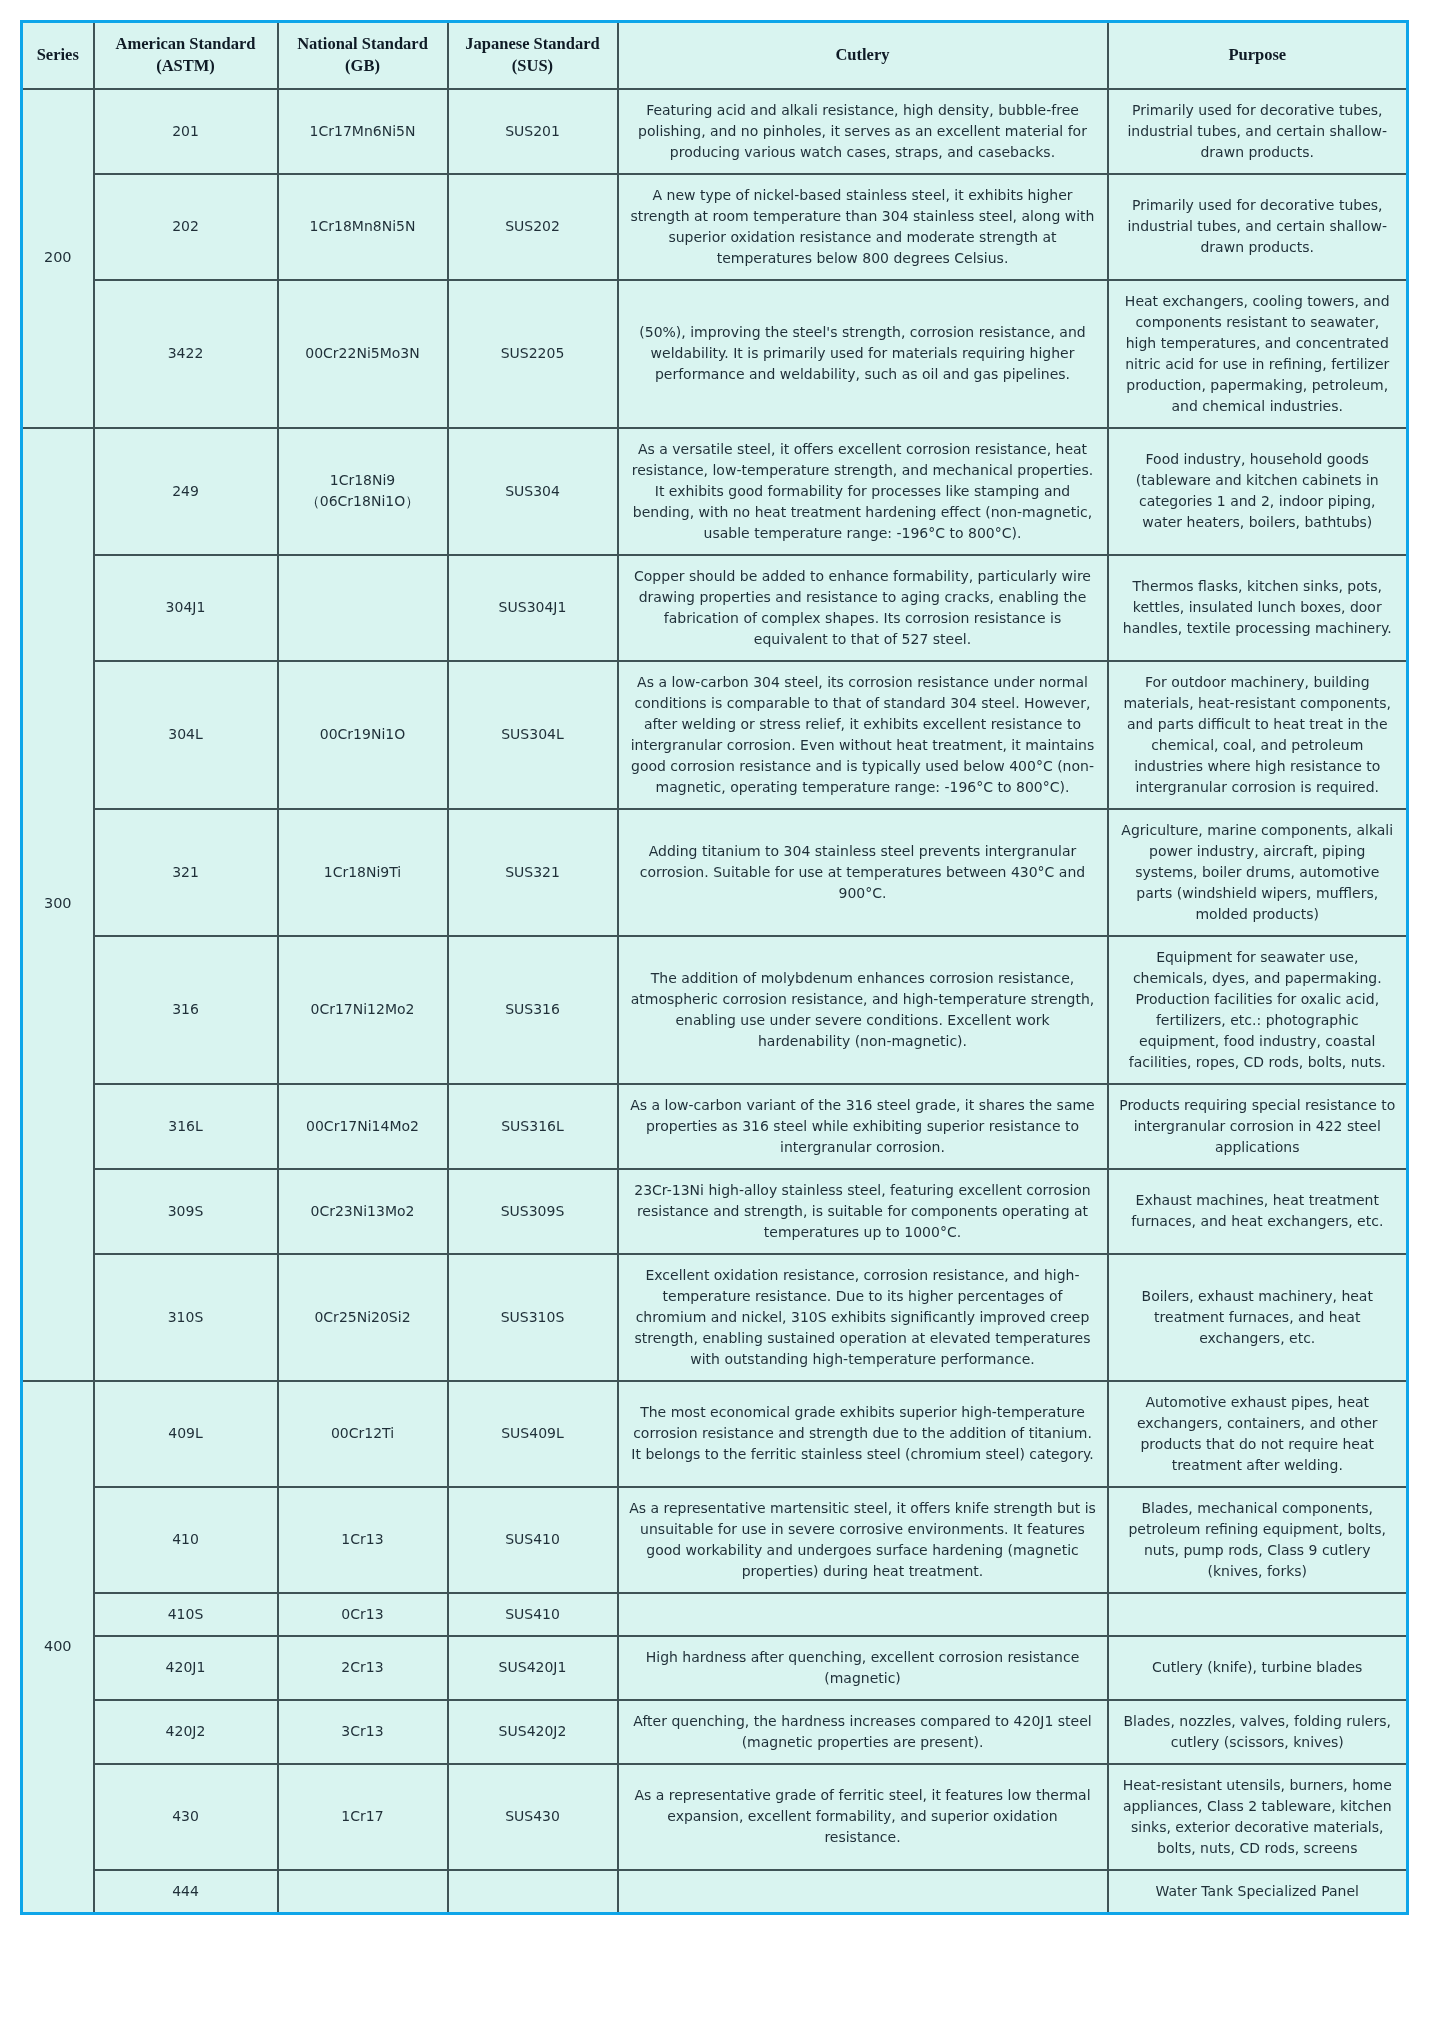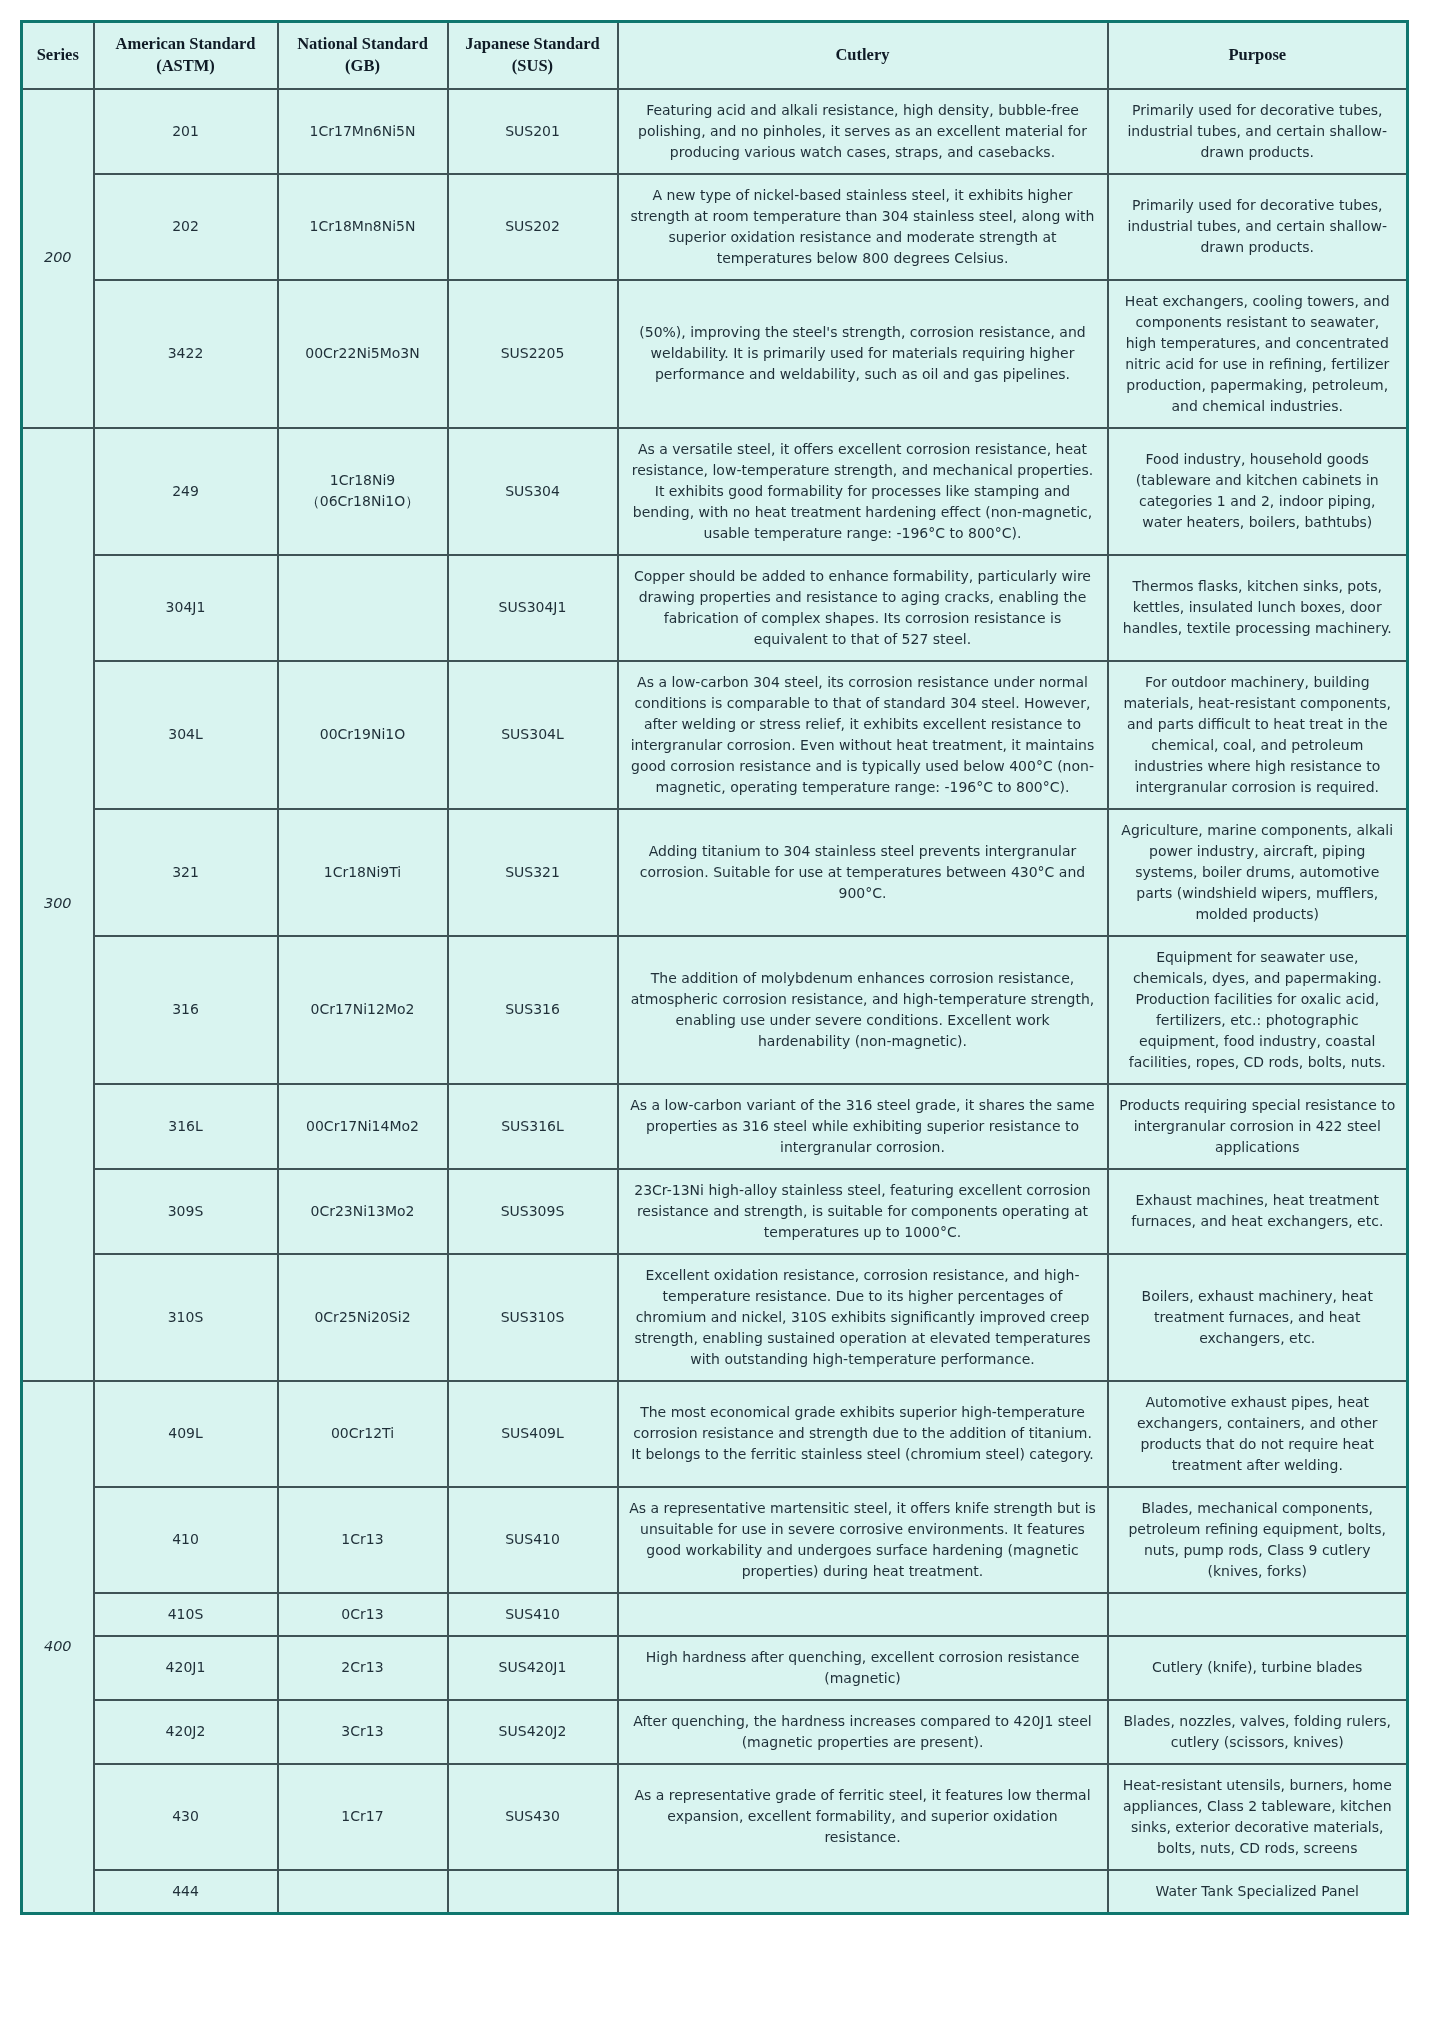--- a/index.html
+++ b/index.html
@@ -13,21 +13,21 @@
     min-height: 2028px;
     box-sizing: border-box;
     padding: 20px 20px 30px 20px;
     background: #ffffff;
   }
   table.std-table {
     width: 1386px;
     border-collapse: collapse;
     table-layout: fixed;
     background: #d9f4f0;
-    border: 3px solid #0f766e;
+    border: 3px solid #0ea5e9;
   }
   .std-table th, .std-table td {
     border: 2px solid #3f5356;
     text-align: center;
     vertical-align: middle;
     white-space: pre-line;
     overflow-wrap: break-word;
   }
   .std-table th {
     font-family: "Liberation Serif", "DejaVu Serif", serif;
@@ -39,21 +39,20 @@
   }
   .std-table td {
     font-family: "DejaVu Sans", "Liberation Sans", sans-serif;
     font-size: 14px;
     line-height: 1.5;
     color: #1f2f38;
     padding: 10px 10px;
   }
   td.series-cell {
     font-size: 14.5px;
-    font-style: italic;
   }
   col.c-series  { width: 72px;  }
   col.c-astm    { width: 184px; }
   col.c-gb      { width: 170px; }
   col.c-sus     { width: 170px; }
   col.c-nature  { width: 490px; }
   col.c-purpose { width: 300px; }
 </style>
 </head>
 <body>

